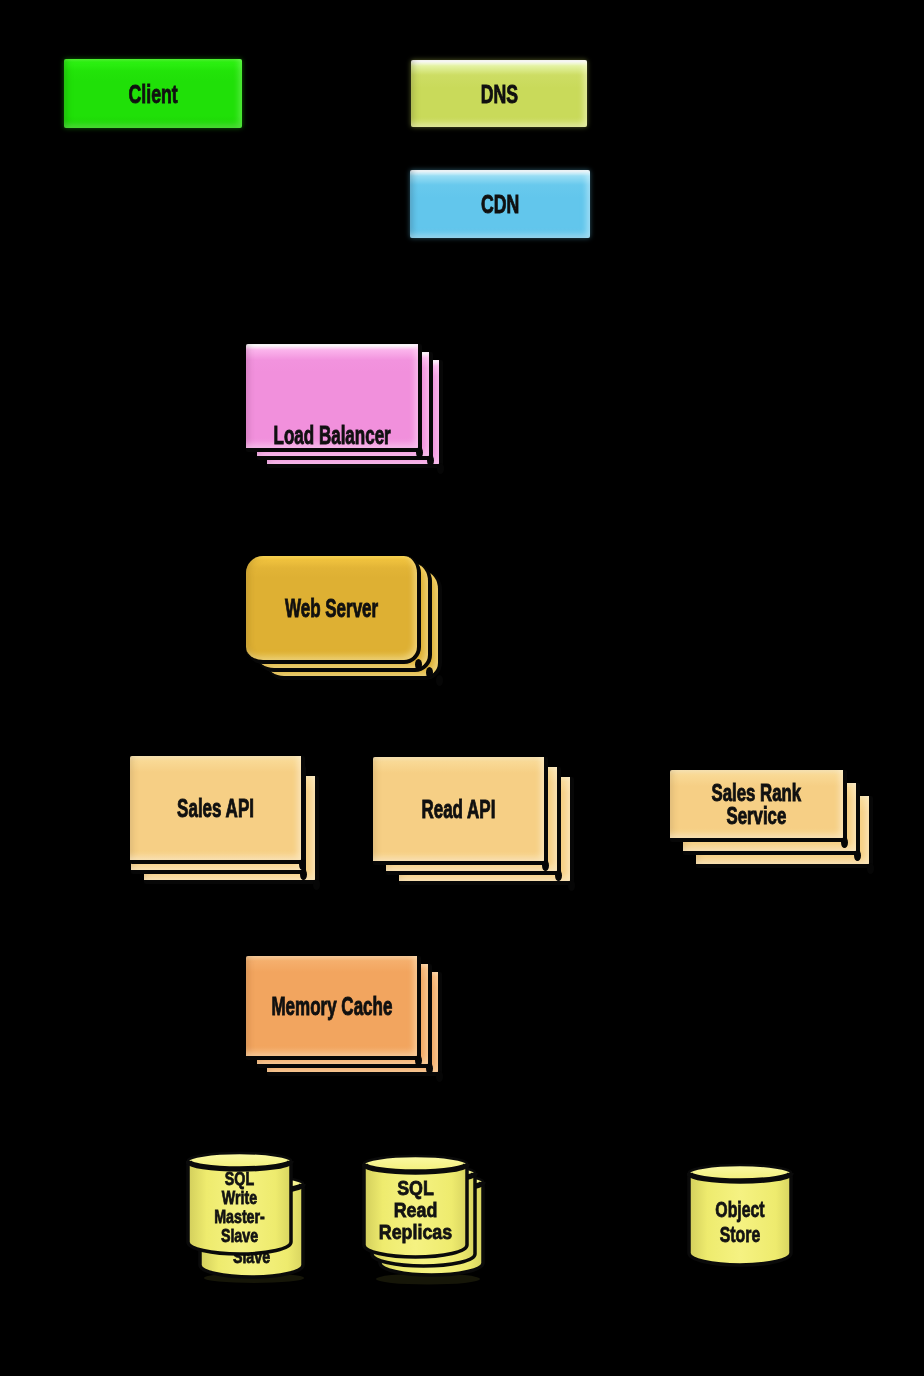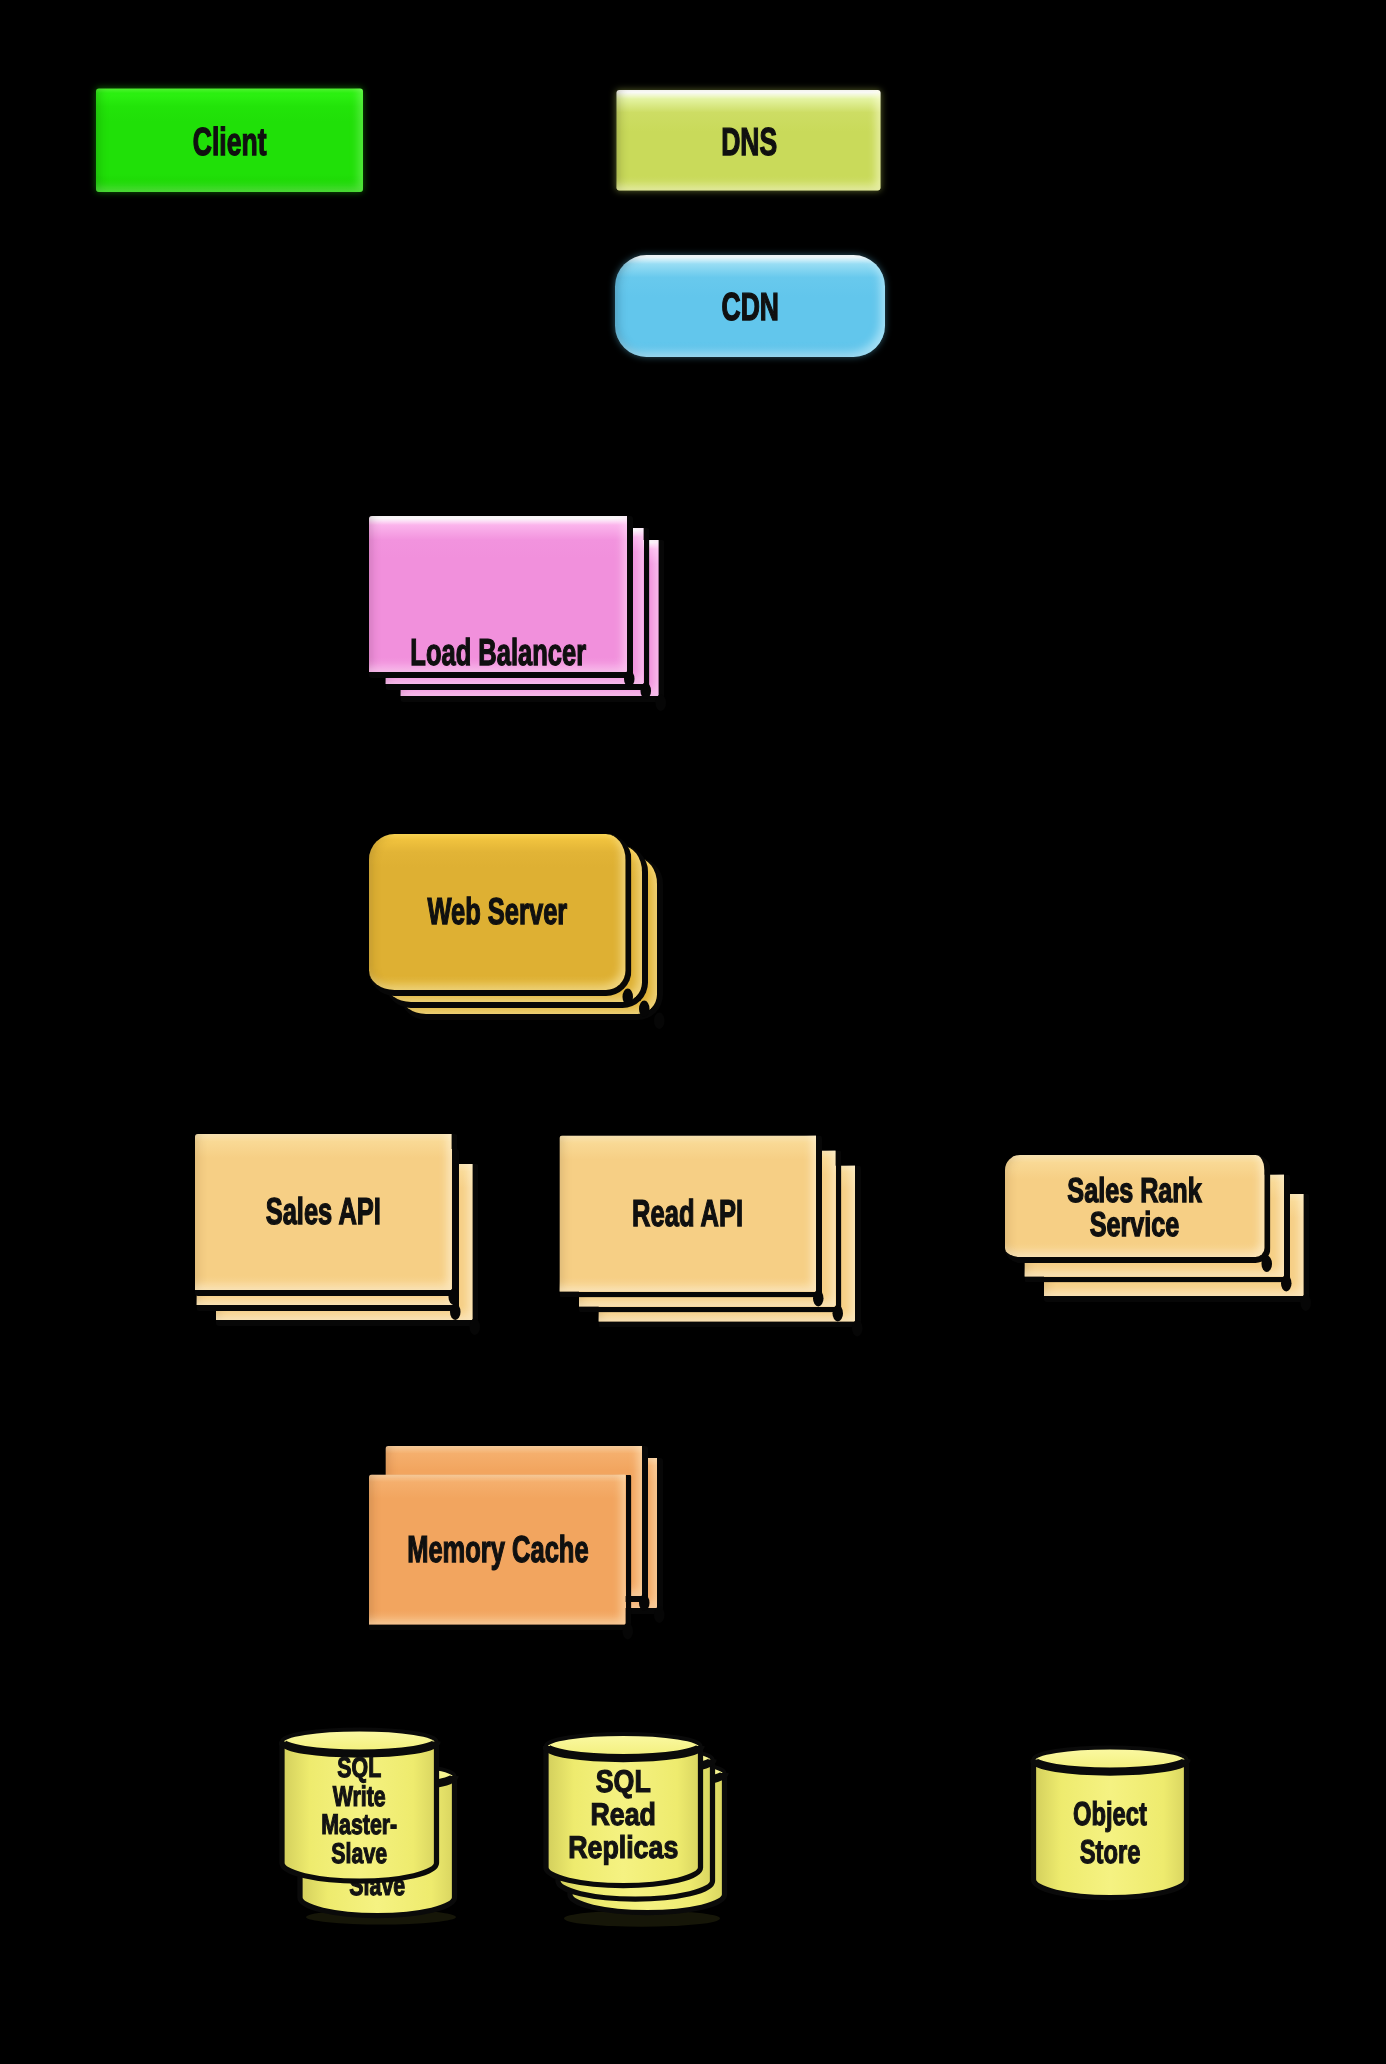--- a/index.html
+++ b/index.html
@@ -13,21 +13,21 @@
     border-radius:2px;}
   .layer::after{content:"";position:absolute;width:7px;height:11px;background:#060606;
     border-radius:50%;right:-5px;bottom:-10px;}
   .stack{position:absolute;}
   
   .green{background:linear-gradient(180deg,#4efb2e 0px,#2df212 3px,#22e409 12px,#20e008 22px,#20e008 calc(100% - 12px),#1cd106 100%);
     box-shadow:inset -3px -3px 6px rgba(190,255,170,.35), inset 4px 0 8px -4px rgba(0,40,0,.35), 0 0 5px rgba(30,220,10,.45);}
   .yg{background:linear-gradient(180deg,#ffffff 0px,#ffffff 1.5px,#e4f3a2 6px,#cddd64 15px,#c9da5a 28px,#c9da5a calc(100% - 10px),#cedd66 100%);
     box-shadow:inset -3px -3px 6px rgba(255,255,220,.55), inset 4px 0 8px -4px rgba(40,40,0,.4), 0 0 5px rgba(200,218,90,.45);}
   .blue{background:linear-gradient(180deg,#ffffff 0px,#f2fcff 1.5px,#98ddf4 6px,#68c9ed 15px,#62c6ec 28px,#62c6ec calc(100% - 10px),#5fc2e8 100%);
-    box-shadow:inset -3px -3px 6px rgba(220,245,255,.55), inset 4px 0 8px -4px rgba(0,20,40,.4), 0 0 5px rgba(98,198,236,.45);border-radius:21px;}
+    box-shadow:inset -3px -3px 6px rgba(220,245,255,.55), inset 4px 0 8px -4px rgba(0,20,40,.4), 0 0 5px rgba(98,198,236,.45);}
   .pink{background:linear-gradient(180deg,#ffffff 0px,#ffffff 1.5px,#fbb4ec 6px,#f293de 16px,#f190dc 28px,#f190dc calc(100% - 10px),#f49ce1 100%);
     box-shadow:inset -3px -3px 6px rgba(255,220,248,.6), inset 4px 0 8px -4px rgba(60,0,40,.3);align-items:flex-end;}
   .gold{background:linear-gradient(180deg,#ffd84e 0px,#f0c23e 4px,#e2b436 12px,#deb033 22px,#deb033 calc(100% - 10px),#e2b83e 100%);
     box-shadow:inset -3px -3px 6px rgba(255,240,180,.55), inset 4px 0 8px -4px rgba(60,40,0,.3);border-radius:17px;}
   .tan{background:linear-gradient(180deg,#fce7b4 0px,#f9d995 5px,#f6cf85 16px,#f6cf85 calc(100% - 10px),#f8d38e 100%);
     box-shadow:inset -3px -3px 6px rgba(255,245,220,.6), inset 4px 0 8px -4px rgba(70,40,0,.25);}
   .orange{background:linear-gradient(180deg,#fbcf9d 0px,#f5af6d 5px,#f2a55f 16px,#f2a55f calc(100% - 10px),#f4ac6b 100%);
     box-shadow:inset -3px -3px 6px rgba(255,230,190,.6), inset 4px 0 8px -4px rgba(70,30,0,.3);}
   .cyl{position:absolute;}
 </style>
@@ -75,30 +75,30 @@
     <div class="layer tan" style="left:26px;top:20px;width:171px;height:104px;"></div>
     <div class="layer tan" style="left:13px;top:10px;width:171px;height:104px;"></div>
     <div class="layer tan box" style="left:0;top:0;width:171px;height:104px;">
       <div class="label">Read API</div>
     </div>
   </div>
 
   <div class="stack" style="left:670px;top:770px;">
     <div class="layer tan" style="left:26px;top:26px;width:173px;height:68px;"></div>
     <div class="layer tan" style="left:13px;top:13px;width:173px;height:68px;"></div>
-    <div class="layer tan box" style="left:0;top:0;width:173px;height:68px;border-radius:10px;">
+    <div class="layer tan box" style="left:0;top:0;width:173px;height:68px;">
       <div class="label" style="font-size:23px;line-height:23px;transform:scaleX(.73) translateY(1px);">Sales Rank
 Service</div>
     </div>
   </div>
 
   <div class="stack" style="left:246px;top:956px;">
     <div class="layer orange" style="left:21px;top:16px;width:171px;height:100px;"></div>
     <div class="layer orange" style="left:11px;top:8px;width:171px;height:100px;"></div>
-    <div class="layer orange box" style="left:0;top:0;width:171px;height:100px;margin-top:27px;">
+    <div class="layer orange box" style="left:0;top:0;width:171px;height:100px;">
       <div class="label">Memory Cache</div>
     </div>
   </div>
 
   <svg width="0" height="0" style="position:absolute;">
     <defs>
       <linearGradient id="cylbody" x1="0" x2="1" y1="0" y2="0">
         <stop offset="0" stop-color="#d2ce5c"></stop>
           <stop offset="0.18" stop-color="#eeeb6e"></stop>
         <stop offset="0.5" stop-color="#f5f282"></stop>

